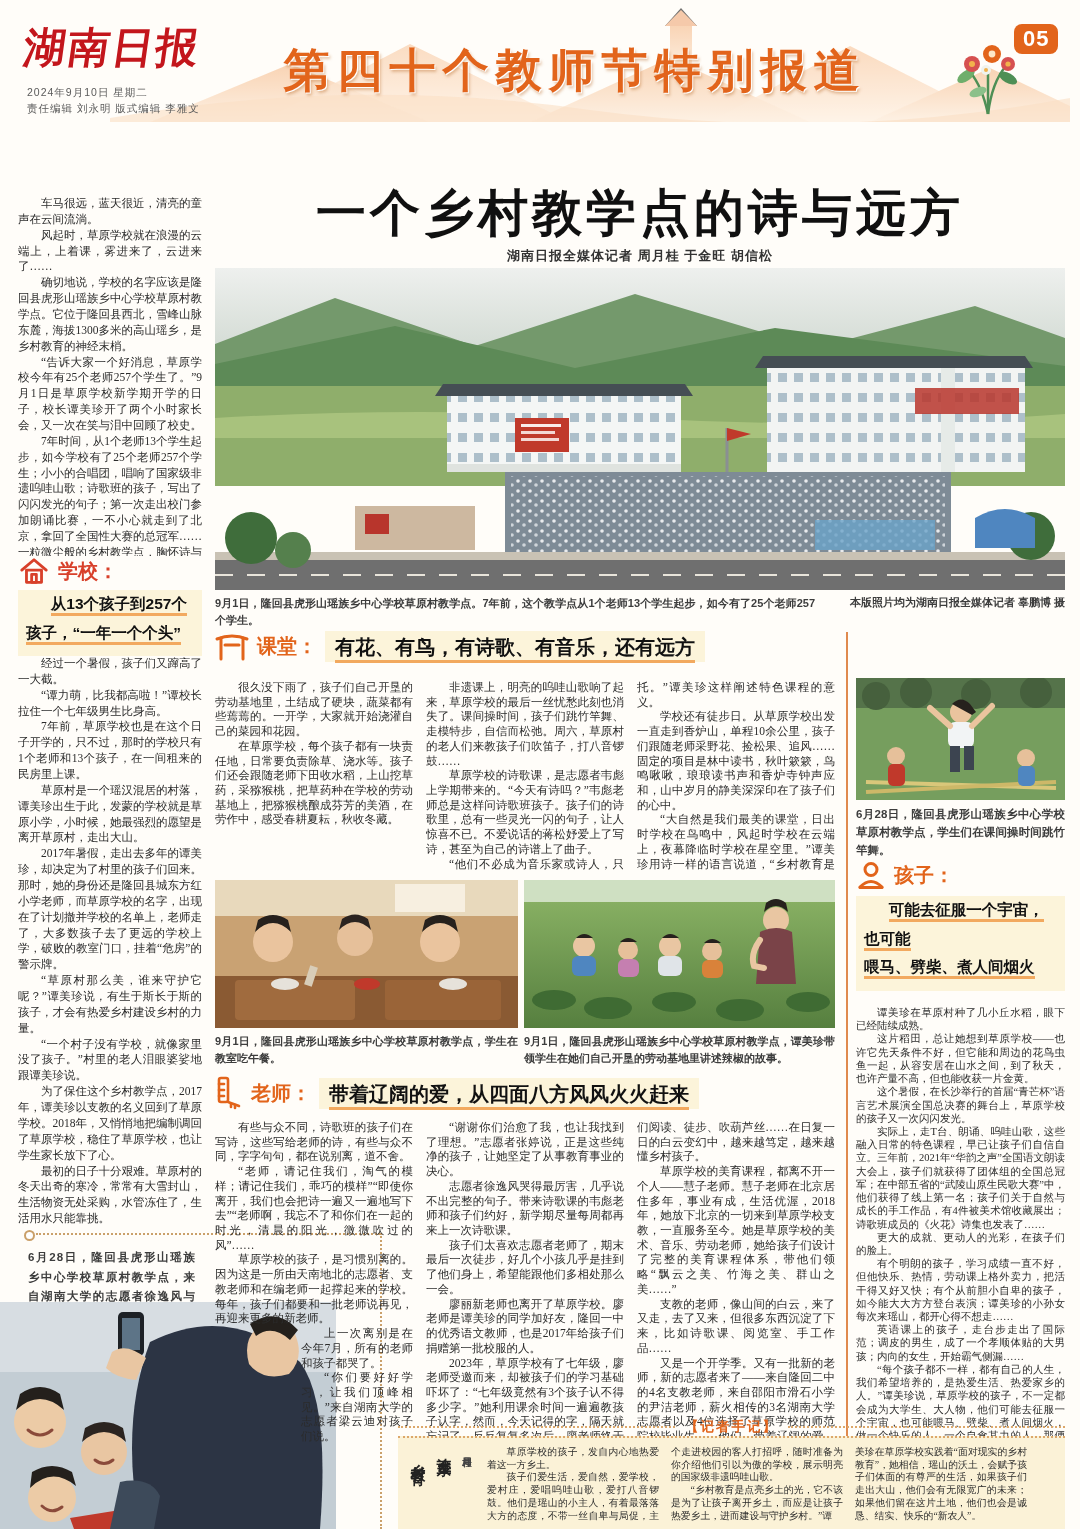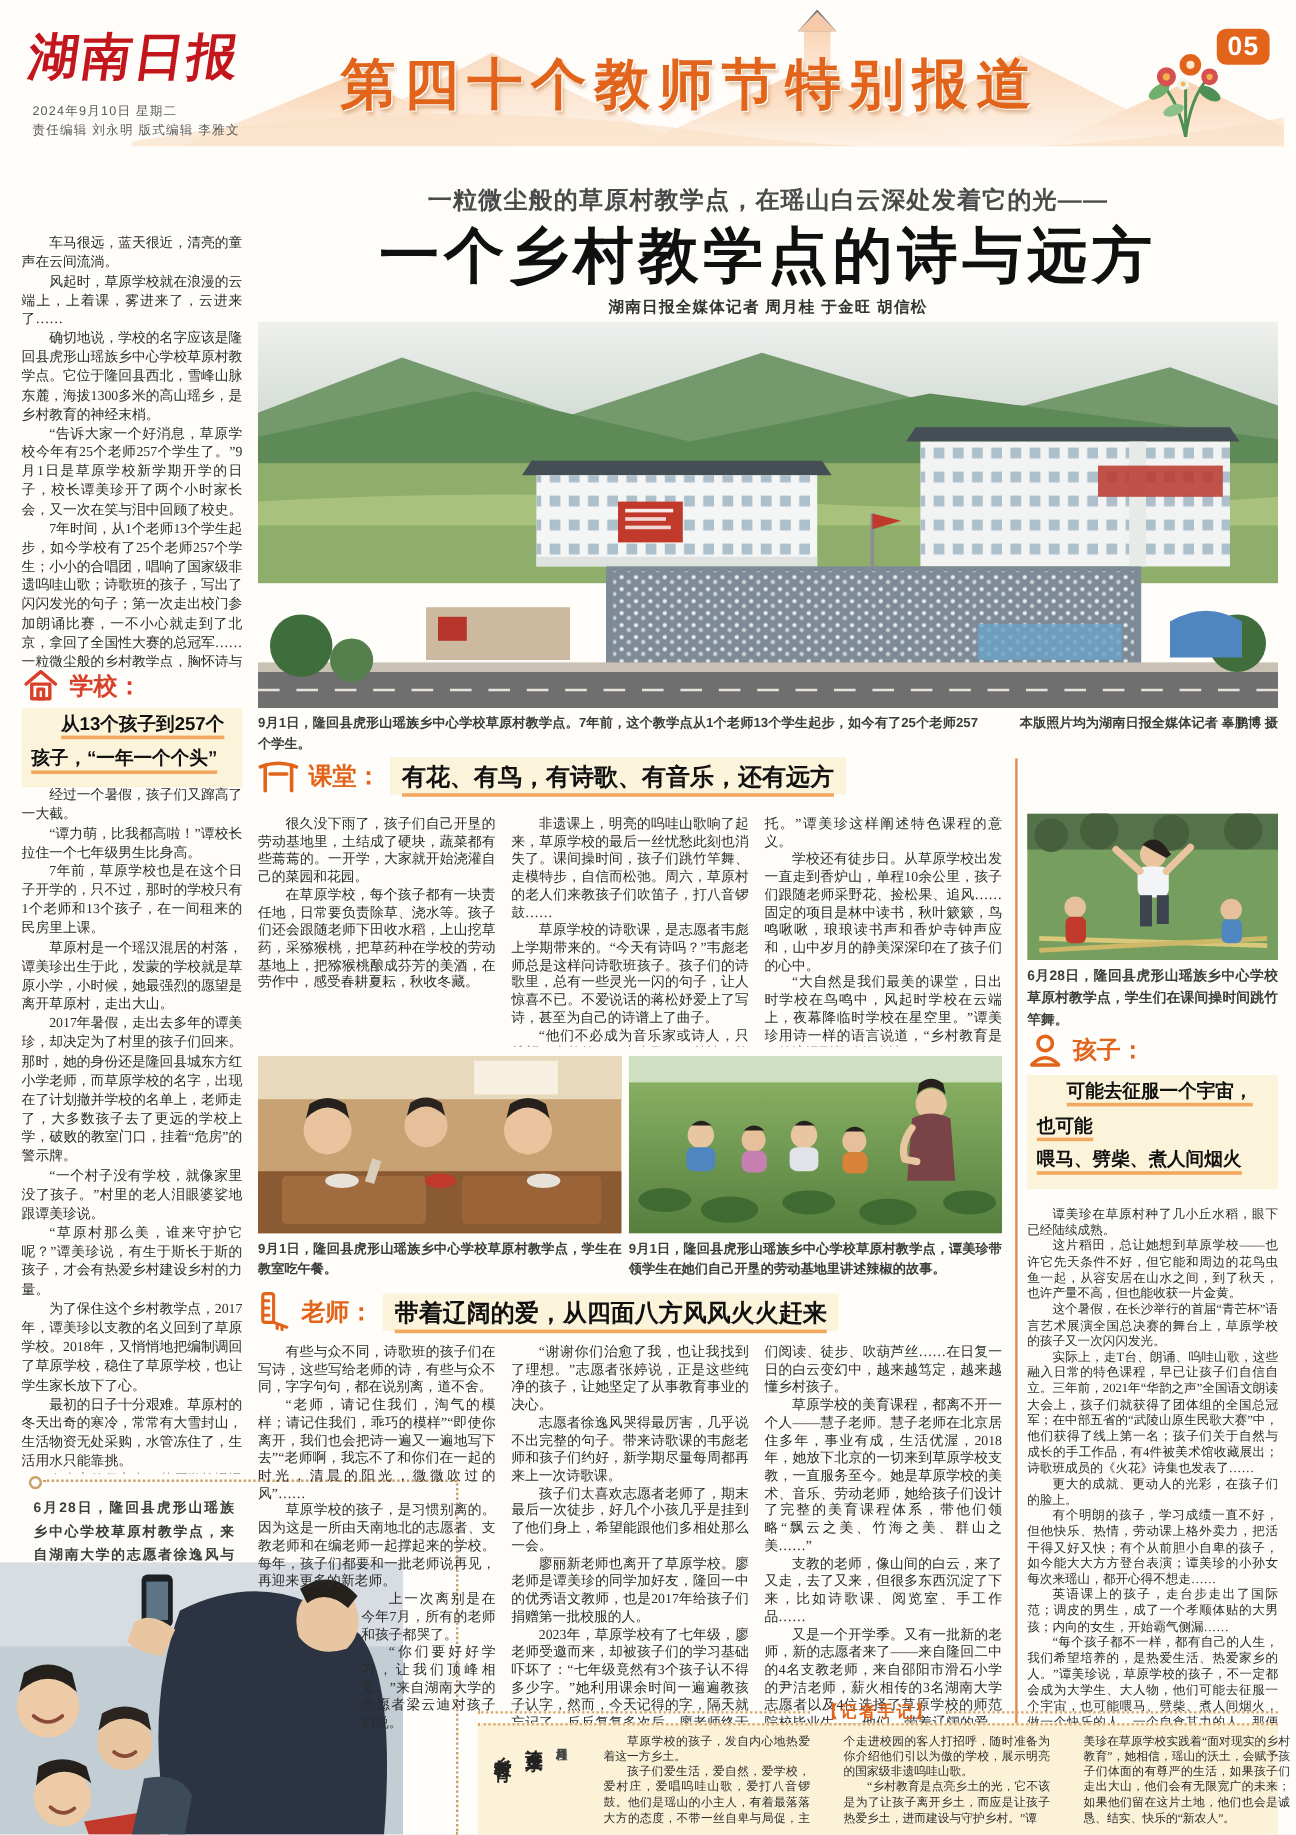--- a/index.html
+++ b/index.html
@@ -41,21 +41,21 @@
           font-weight:600;white-space:nowrap;}
   .vline-orange{border-left:2px solid #e08a4e;}
   .dotline-v{border-left:2px dotted #caa06a;}
   .dotline-h{border-top:2px dotted #caa06a;}
   .dotcircle{width:7px;height:7px;border:2px solid #caa06a;border-radius:50%;background:#fff;}
   
   .notes-box{background:#fbf2d7;border-top:2px dotted #dca76a;}
   .notes-tag{color:#e2641b;font-weight:900;font-size:13.5px;letter-spacing:2px;}
   .vert{writing-mode:vertical-rl;text-orientation:upright;font-weight:900;color:#222;}
   .notes-cols{display:flex;gap:12px;}
-  .notes-cols>div{width:172px;overflow:hidden;font-size:9.8px;line-height:1.3;margin-left:16px;}
+  .notes-cols>div{width:172px;overflow:hidden;font-size:9.8px;line-height:1.3;}
   .notes-cols p{margin:0;text-indent:2em;text-align:justify;}
   .notes-cols p.noindent{text-indent:0;}
   .photo{display:block;}
 </style>
 </head>
 <body>
 
 <div id="page">
 
   <svg class="abs" style="left:110px;top:6px;" width="960" height="116" viewBox="0 0 960 116">
@@ -96,21 +96,20 @@
       <circle cx="30" cy="38" r="3" fill="#f2b24c"></circle>
     <circle cx="50" cy="28" r="9" fill="#e2641b"></circle>
       <circle cx="50" cy="28" r="3.4" fill="#fde8c8"></circle>
     <circle cx="66" cy="38" r="7" fill="#d65050"></circle>
       <circle cx="66" cy="38" r="2.6" fill="#f2b24c"></circle>
     <circle cx="44" cy="44" r="5" fill="#f0f3ee"></circle>
       <circle cx="44" cy="44" r="2" fill="#f2b24c"></circle>
   </svg>
   <div class="abs pagenum sans" style="left:1014px;top:24px;">05</div>
 
-  <div class="abs kicker sans" style="left:215px;top:153px;width:850px;">一粒微尘般的草原村教学点，在瑶山白云深处发着它的光——</div>
   <div class="abs headline sans" style="left:215px;top:180px;width:850px;">一个乡村教学点的诗与远方</div>
   <div class="abs byline sans" style="left:215px;top:247px;width:850px;">湖南日报全媒体记者 周月桂 于金旺 胡信松</div>
 
   <svg class="abs photo" style="left:215px;top:268px;" width="850" height="322" viewBox="0 0 850 322">
     <defs>
       <linearGradient id="sky" x1="0" y1="0" x2="0" y2="1">
         <stop offset="0" stop-color="#eef0ee"></stop>
           <stop offset="1" stop-color="#cfd8d0"></stop>
       </linearGradient>
       <pattern id="stud" width="12" height="10" patternUnits="userSpaceOnUse">
@@ -186,22 +185,22 @@
     <span class="t" style="text-indent:1.6em;"><span>从13个孩子到257个</span></span>
     <span class="t"><span>孩子，“一年一个个头”</span></span>
   </div>
 
   <div class="abs col-text lcol" style="left:18px;top:656px;width:184px;height:572px;overflow:hidden;">
     <p>经过一个暑假，孩子们又蹿高了一大截。</p>
     <p>“谭力萌，比我都高啦！”谭校长拉住一个七年级男生比身高。</p>
     <p>7年前，草原学校也是在这个日子开学的，只不过，那时的学校只有1个老师和13个孩子，在一间租来的民房里上课。</p>
     <p>草原村是一个瑶汉混居的村落，谭美珍出生于此，发蒙的学校就是草原小学，小时候，她最强烈的愿望是离开草原村，走出大山。</p>
     <p>2017年暑假，走出去多年的谭美珍，却决定为了村里的孩子们回来。那时，她的身份还是隆回县城东方红小学老师，而草原学校的名字，出现在了计划撤并学校的名单上，老师走了，大多数孩子去了更远的学校上学，破败的教室门口，挂着“危房”的警示牌。</p>
+    <p>“草原村那么美，谁来守护它呢？”谭美珍说，有生于斯长于斯的孩子，才会有热爱乡村建设乡村的力量。</p>
     <p>“一个村子没有学校，就像家里没了孩子。”村里的老人泪眼婆娑地跟谭美珍说。</p>
-    <p>“草原村那么美，谁来守护它呢？”谭美珍说，有生于斯长于斯的孩子，才会有热爱乡村建设乡村的力量。</p>
     <p>为了保住这个乡村教学点，2017年，谭美珍以支教的名义回到了草原学校。2018年，又悄悄地把编制调回了草原学校，稳住了草原学校，也让学生家长放下了心。</p>
     <p>最初的日子十分艰难。草原村的冬天出奇的寒冷，常常有大雪封山，生活物资无处采购，水管冻住了，生活用水只能靠挑。</p>
     <p>在大家的坚守中，草原学校慢慢长大，每一年的开学季，都要面临同样的问题：永远不够的老师、教室和宿舍……“就像一个孩子，他长得太快，一年一个个头，父母给他置办的衣服，转眼就嫌小了！”谭美珍说，这是“成长的烦恼”。</p>
 
   </div>
 
   <div class="abs dotcircle" style="left:24px;top:1230px;"></div>
   <div class="abs dotline-h" style="left:36px;top:1233px;width:344px;"></div>
   <div class="abs dotline-v" style="left:380px;top:1233px;height:296px;"></div>
 

